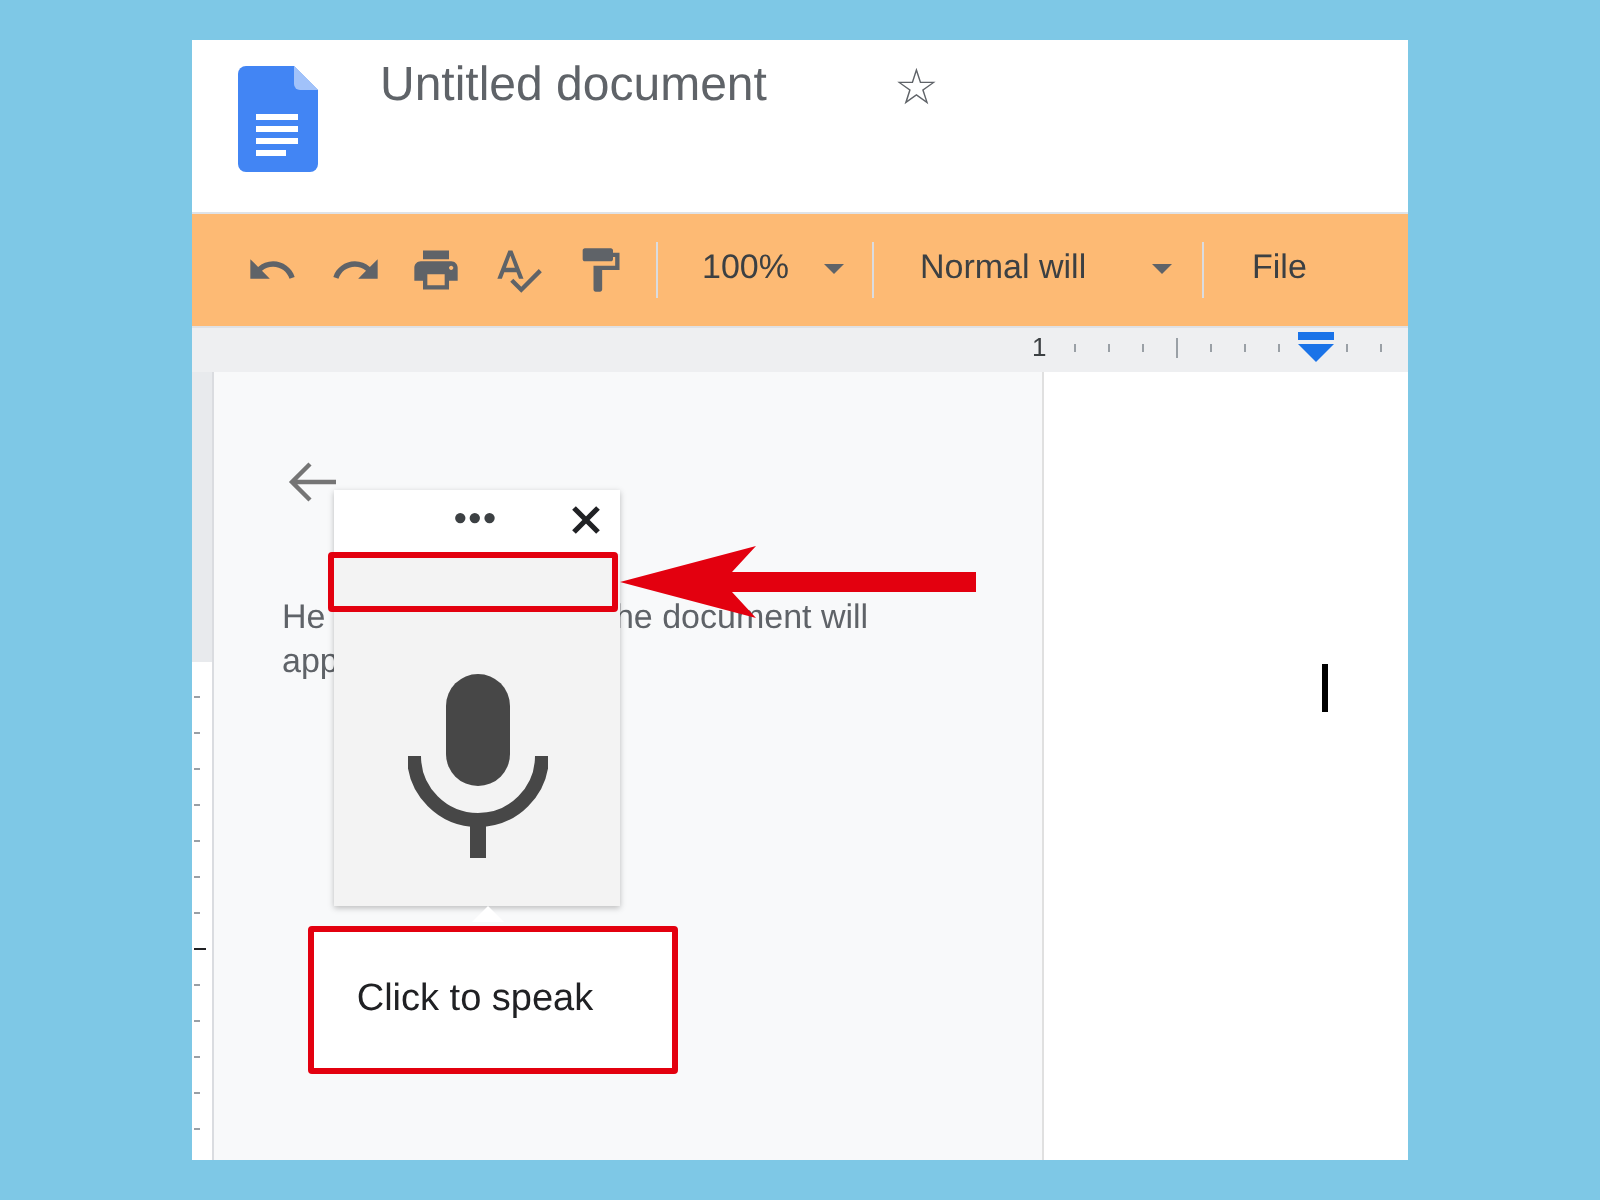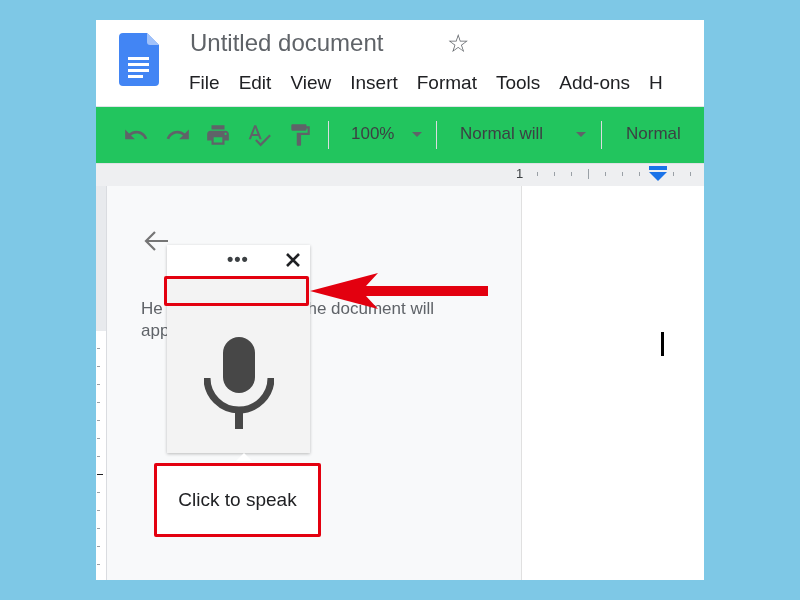--- a/index.html
+++ b/index.html
@@ -4,21 +4,21 @@
 <style>
   html,body{margin:0;padding:0;}
   body{width:800px;height:600px;background:#7ec8e6;position:relative;overflow:hidden;font-family:"Liberation Sans",sans-serif;}
   .win{position:absolute;left:96px;top:20px;width:608px;height:560px;background:#fff;overflow:hidden;}
   .header{position:absolute;left:0;top:0;width:608px;height:86px;background:#fff;border-bottom:1px solid #dfe3e8;}
   .docs-logo{position:absolute;left:23px;top:13px;width:40px;height:53px;}
   .title{position:absolute;left:94px;top:9px;font-size:24px;color:#5f6368;}
   .star{position:absolute;left:351px;top:9px;font-size:25px;color:#5f6368;}
   .menu{position:absolute;left:93px;top:52px;display:flex;font-size:19px;color:#202124;white-space:nowrap;}
   .menu span{margin-right:19px;}
-  .toolbar{position:absolute;left:0;top:87px;width:608px;height:56px;background:#22c55e;}
+  .toolbar{position:absolute;left:0;top:87px;width:608px;height:56px;background:#fdba74;}
   .tb-icon{position:absolute;top:15px;width:26px;height:26px;}
   .sep{position:absolute;top:14px;width:1px;height:28px;background:#dadce0;}
   .tb-text{position:absolute;top:17px;font-size:17px;color:#3c4043;}
   .caret{position:absolute;top:25px;width:0;height:0;border-left:5px solid transparent;border-right:5px solid transparent;border-top:5px solid #5f6368;}
   .ruler{position:absolute;left:0;top:143px;width:608px;height:22px;background:#eeeff1;border-top:1px solid #dfe1e5;border-bottom:1px solid #dfe1e5;}
   .ruler-num{position:absolute;left:420px;top:2px;font-size:13px;color:#3c4043;}
   .tick{position:absolute;top:8px;width:1px;height:4px;background:#9aa0a6;}
   .tick.big{top:5px;height:10px;}
   .indent{position:absolute;left:553px;top:2px;width:18px;height:16px;}
   .leftruler{position:absolute;left:0;top:166px;width:10px;height:394px;background:#fff;}
@@ -33,49 +33,39 @@
   .popup-top{position:absolute;left:0;top:0;width:143px;height:32px;background:#fff;}
   .dots{position:absolute;left:60px;top:4px;font-size:18px;color:#3c4043;letter-spacing:1px;font-weight:bold;}
   .close{position:absolute;left:117px;top:6px;width:18px;height:18px;}
   .lang{position:absolute;left:0;top:32px;width:143px;height:30px;background:#f3f3f3;}
   .lang-label{position:absolute;left:9px;top:5px;font-size:17px;color:#5f6368;}
   .lang-caret{position:absolute;left:119px;top:14px;width:0;height:0;border-left:6px solid transparent;border-right:6px solid transparent;border-top:6px solid #757575;}
   .mic{position:absolute;left:37px;top:92px;width:70px;height:92px;}
   .tail{position:absolute;left:140px;top:433px;width:0;height:0;border-left:8px solid transparent;border-right:8px solid transparent;border-bottom:8px solid #ffffff;}
   .red-lang{position:absolute;left:68px;top:256px;width:145px;height:30px;border:3px solid #e3000f;border-radius:2px;box-sizing:border-box;}
   .arrow{position:absolute;left:214px;top:253px;width:178px;height:36px;}
-  .speak-box{position:absolute;left:58px;top:443px;width:167px;height:74px;background:#fff;border:3px solid #e3000f;border-radius:2px;box-sizing:border-box;}
+  .speak-box{position:absolute;left:58px;top:443px;width:185px;height:74px;background:#fff;border:3px solid #e3000f;border-radius:2px;box-sizing:border-box;}
   .speak-text{position:absolute;left:0;top:23px;width:161px;text-align:center;font-size:19px;color:#202124;}
 </style>
 </head>
 <body>
 
 <div class="win">
 
   <div class="header">
     <svg class="docs-logo" viewBox="0 0 40 53">
       <path d="M4 0 H28 L40 12 V49 a4 4 0 0 1 -4 4 H4 a4 4 0 0 1 -4 -4 V4 a4 4 0 0 1 4 -4z" fill="#4285f4"></path>
       <path d="M28 0 L40 12 H31 a3 3 0 0 1 -3 -3z" fill="#a1c2fa"></path>
       <rect x="9" y="24" width="21" height="3" fill="#fff"></rect>
       <rect x="9" y="30" width="21" height="3" fill="#fff"></rect>
       <rect x="9" y="36" width="21" height="3" fill="#fff"></rect>
       <rect x="9" y="42" width="15" height="3" fill="#fff"></rect>
     </svg>
     <div class="title">Untitled document</div>
     <div class="star">☆</div>
-    <div class="menu">
-      <span>File</span>
-      <span>Edit</span>
-      <span>View</span>
-      <span>Insert</span>
-      <span>Format</span>
-      <span>Tools</span>
-      <span>Add-ons</span>
-      <span>H</span>
-    </div>
   </div>
 
   <div class="toolbar">
     <svg class="tb-icon" style="left:27px" viewBox="0 0 24 24">
       <path d="M12.5 8c-2.65 0-5.05 1-6.9 2.6L2 7v9h9l-3.62-3.62c1.39-1.16 3.16-1.88 5.12-1.88 3.54 0 6.55 2.31 7.6 5.5l2.37-.78C21.08 11.03 17.15 8 12.5 8z" fill="#5f6368"></path>
     </svg>
     <svg class="tb-icon" style="left:69px" viewBox="0 0 24 24">
       <path d="M18.4 10.6C16.55 9 14.15 8 11.5 8c-4.65 0-8.58 3.03-9.96 7.22L3.9 16c1.05-3.19 4.05-5.5 7.6-5.5 1.95 0 3.73.72 5.12 1.88L13 16h9V7l-3.6 3.6z" fill="#5f6368"></path>
     </svg>
     <svg class="tb-icon" style="left:109px" viewBox="0 0 24 24">
@@ -87,21 +77,21 @@
     <svg class="tb-icon" style="left:191px" viewBox="0 0 24 24">
       <path d="M18 4V3c0-.55-.45-1-1-1H5c-.55 0-1 .45-1 1v4c0 .55.45 1 1 1h12c.55 0 1-.45 1-1V6h1v4H9v11c0 .55.45 1 1 1h2c.55 0 1-.45 1-1v-9h8V4h-3z" fill="#5f6368"></path>
     </svg>
     <div class="sep" style="left:232px"></div>
     <div class="tb-text" style="left:255px">100%</div>
     <div class="caret" style="left:316px"></div>
     <div class="sep" style="left:340px"></div>
     <div class="tb-text" style="left:364px">Normal will</div>
     <div class="caret" style="left:480px"></div>
     <div class="sep" style="left:505px"></div>
-    <div class="tb-text" style="left:530px">Normal</div>
+    <div class="tb-text" style="left:530px">File</div>
   </div>
 
   <div class="ruler">
     <div class="ruler-num">1</div>
     <div class="tick" style="left:441px"></div>
     <div class="tick" style="left:458px"></div>
     <div class="tick" style="left:475px"></div>
     <div class="tick big" style="left:492px"></div>
     <div class="tick" style="left:509px"></div>
     <div class="tick" style="left:526px"></div>

